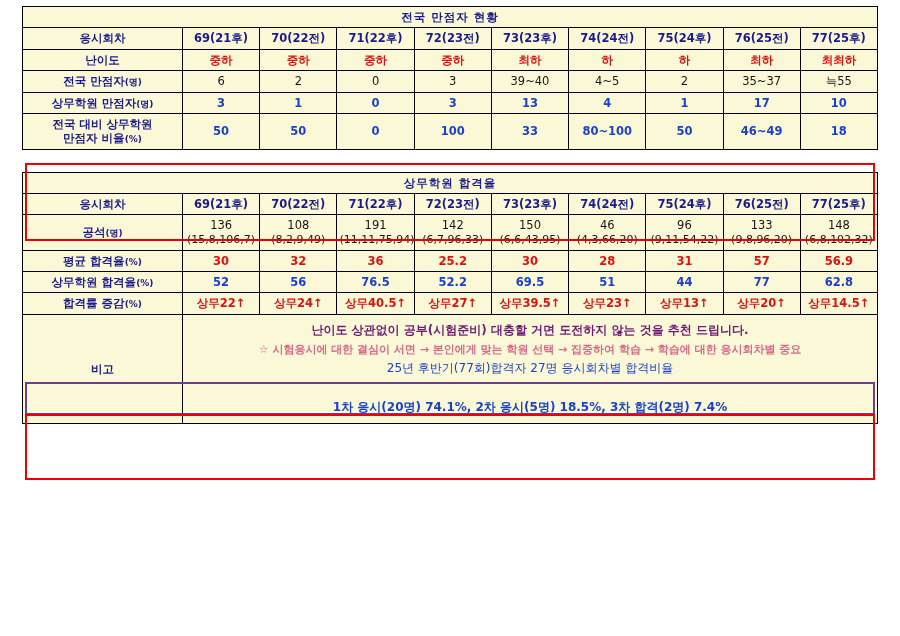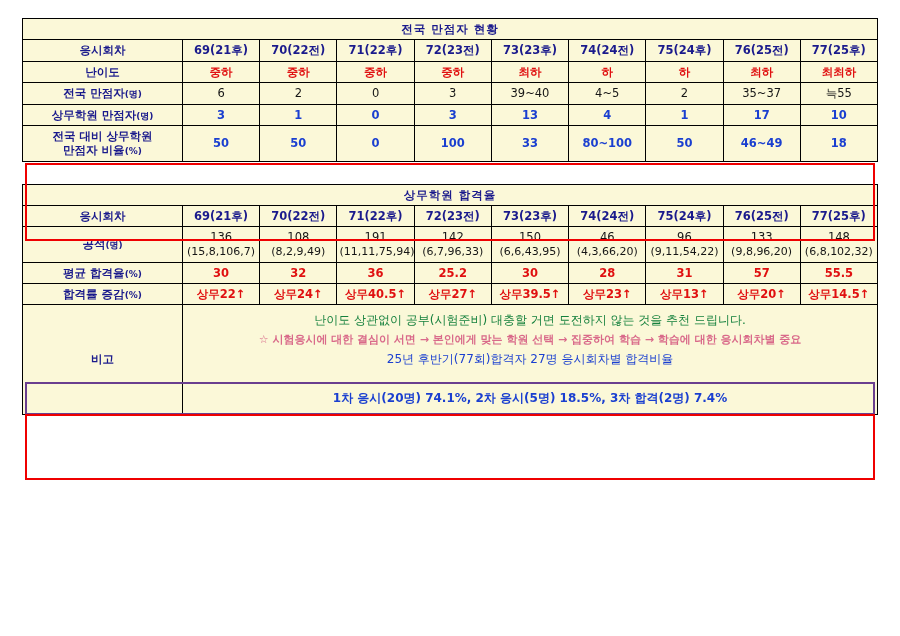--- a/index.html
+++ b/index.html
@@ -5,21 +5,21 @@
   * { box-sizing: border-box; }
   html, body {
     margin: 0; padding: 0;
     background: #ffffff;
     font-family: "DejaVu Sans", "Liberation Sans", sans-serif;
   }
   .page {
     position: relative;
     width: 900px; height: 636px;
     background: #ffffff;
-    padding: 18px 22px;
+    padding: 6px 22px;
   }
   table.grid {
     border-collapse: collapse;
     width: 856px;
     table-layout: fixed;
   }
   table.grid td, table.grid th {
     border: 1px solid #000000;
     background: #fbf8d8;
     text-align: center;
@@ -61,21 +61,21 @@
   }
   .band.purple { border: 2.5px solid #6a3f8f; }
 
   .spacer { height: 22px; }
 
   .note-cell {
     text-align: center;
     padding: 6px 8px;
   }
   .note-line { margin: 5px 0; font-size: 12px; }
-  .note-1 { color: #15803d; font-weight: normal; }
+  .note-1 { color: #701a75; font-weight: bold; }
   .note-2 { color: #d96a8a; font-weight: bold; font-size: 11px; }
   .note-3 { color: #1a3fd0; font-weight: normal; }
   .note-4 { color: #1a3fd0; font-weight: bold; margin-top: 24px; }
   .cell-2line { line-height: 1.15; }
 </style>
 </head>
 <body>
 
 <div class="page">
 
@@ -227,21 +227,35 @@
         <span>평균 합격율</span><span class="tiny-unit">(%)</span>
       </td>
       <td class="red">30</td>
       <td class="red">32</td>
       <td class="red">36</td>
       <td class="red">25.2</td>
       <td class="red">30</td>
       <td class="red">28</td>
       <td class="red">31</td>
       <td class="red">57</td>
-      <td class="red">55.5</td>
+      <td class="red">56.9</td>
+    </tr>
+    <tr>
+      <td class="rowhead">
+        <span>상무학원 합격율</span><span class="tiny-unit">(%)</span>
+      </td>
+      <td class="blue">52</td>
+      <td class="blue">56</td>
+      <td class="blue">76.5</td>
+      <td class="blue">52.2</td>
+      <td class="blue">69.5</td>
+      <td class="blue">51</td>
+      <td class="blue">44</td>
+      <td class="blue">77</td>
+      <td class="blue">62.8</td>
     </tr>
     <tr>
       <td class="rowhead">
         <span>합격률 증감</span><span class="tiny-unit">(%)</span>
       </td>
       <td class="red small">상무22↑</td>
       <td class="red small">상무24↑</td>
       <td class="red small">상무40.5↑</td>
       <td class="red small">상무27↑</td>
       <td class="red small">상무39.5↑</td>

